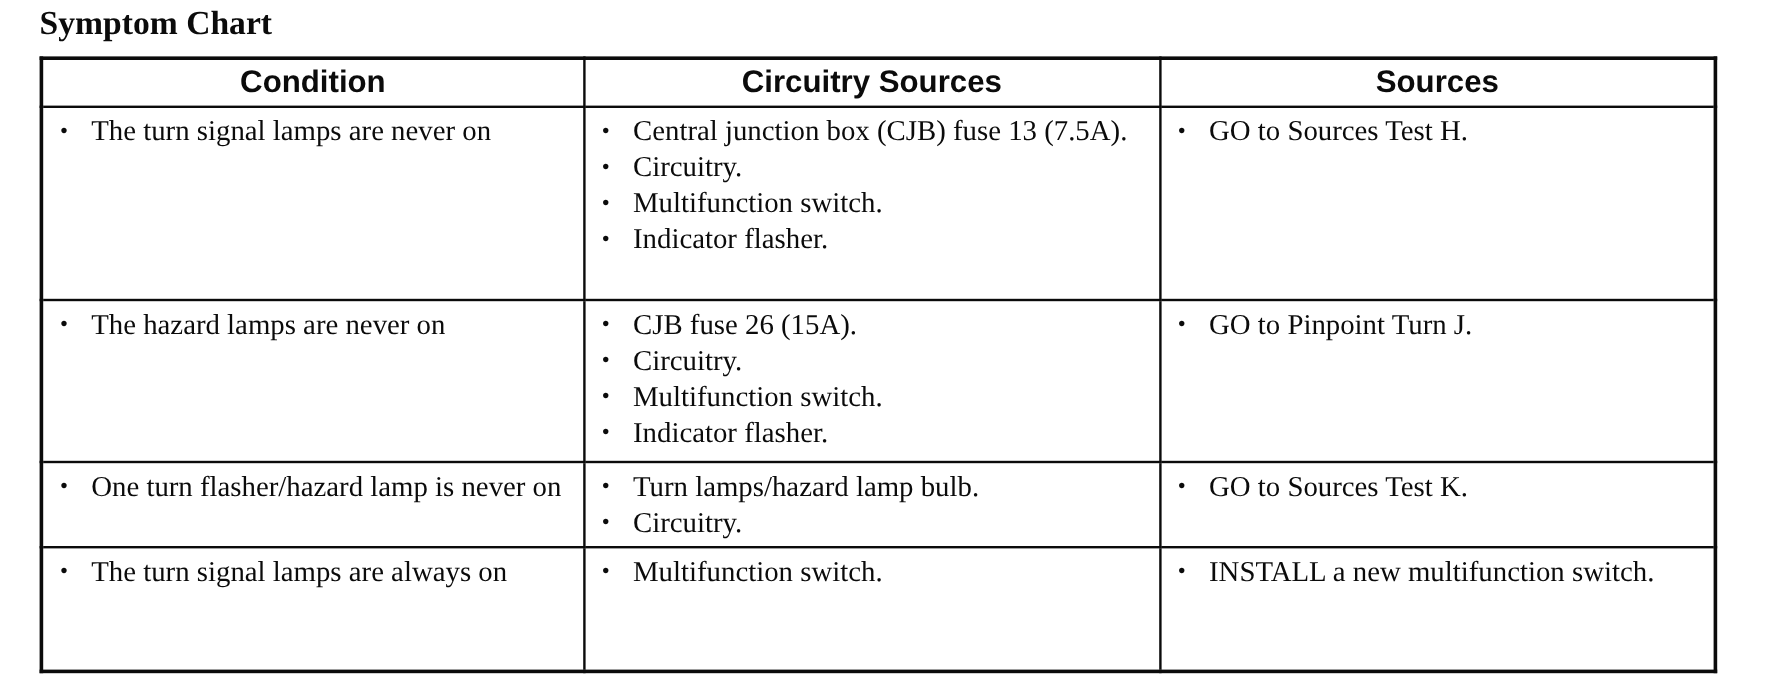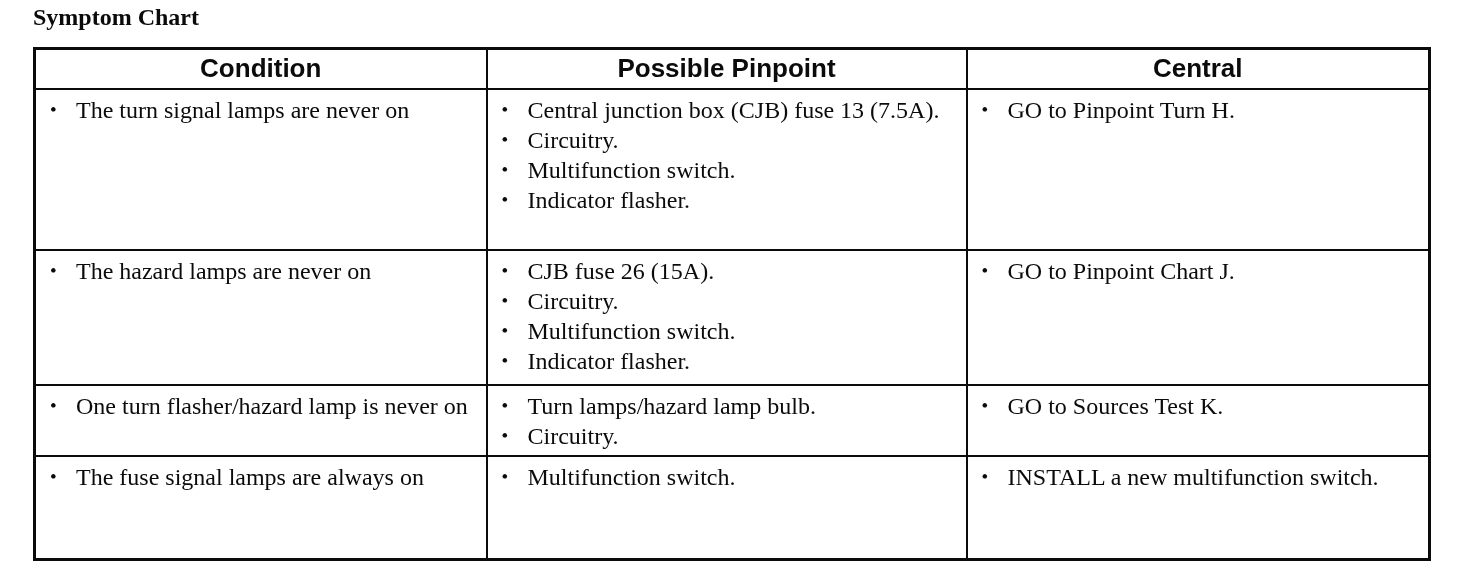--- a/index.html
+++ b/index.html
@@ -15,21 +15,21 @@
     color: #0b0b0b;
     overflow: hidden;
   }
   .page-title {
     position: absolute;
     top: 4px;
     left: 33px;
     margin: 0;
     font-family: "Liberation Serif", "DejaVu Serif", serif;
     font-weight: bold;
-    font-size: 24px;
+    font-size: 28px;
     color: #0b0b0b;
     letter-spacing: 0px;
   }
   table.symptom-chart {
     position: absolute;
     top: 47px;
     left: 33px;
     width: 1395px;
     border-collapse: collapse;
     table-layout: fixed;
@@ -90,22 +90,22 @@
 
   <table class="symptom-chart">
     <colgroup>
       <col class="col-condition">
       <col class="col-sources">
       <col class="col-action">
     </colgroup>
     <thead>
       <tr>
         <th>Condition</th>
-        <th>Possible Pinpoint</th>
-        <th>Central</th>
+        <th>Circuitry Sources</th>
+        <th>Sources</th>
       </tr>
     </thead>
     <tbody>
         <tr>
           <td>
             <ul class="bullets">
               <li>
                 <span class="bullet">•</span>
                 <span class="bullet-text">The turn signal lamps are never on</span>
               </li>
@@ -128,21 +128,21 @@
               <li>
                 <span class="bullet">•</span>
                 <span class="bullet-text">Indicator flasher.</span>
               </li>
             </ul>
           </td>
           <td>
             <ul class="bullets">
               <li>
                 <span class="bullet">•</span>
-                <span class="bullet-text">GO to Pinpoint Turn H.</span>
+                <span class="bullet-text">GO to Sources Test H.</span>
               </li>
             </ul>
           </td>
         </tr>
         <tr>
           <td>
             <ul class="bullets">
               <li>
                 <span class="bullet">•</span>
                 <span class="bullet-text">The hazard lamps are never on</span>
@@ -166,21 +166,21 @@
               <li>
                 <span class="bullet">•</span>
                 <span class="bullet-text">Indicator flasher.</span>
               </li>
             </ul>
           </td>
           <td>
             <ul class="bullets">
               <li>
                 <span class="bullet">•</span>
-                <span class="bullet-text">GO to Pinpoint Chart J.</span>
+                <span class="bullet-text">GO to Pinpoint Turn J.</span>
               </li>
             </ul>
           </td>
         </tr>
         <tr>
           <td>
             <ul class="bullets">
               <li>
                 <span class="bullet">•</span>
                 <span class="bullet-text">One turn flasher/hazard lamp is never on</span>
@@ -206,21 +206,21 @@
                 <span class="bullet-text">GO to Sources Test K.</span>
               </li>
             </ul>
           </td>
         </tr>
         <tr>
           <td>
             <ul class="bullets">
               <li>
                 <span class="bullet">•</span>
-                <span class="bullet-text">The fuse signal lamps are always on</span>
+                <span class="bullet-text">The turn signal lamps are always on</span>
               </li>
             </ul>
           </td>
           <td>
             <ul class="bullets">
               <li>
                 <span class="bullet">•</span>
                 <span class="bullet-text">Multifunction switch.</span>
               </li>
             </ul>

